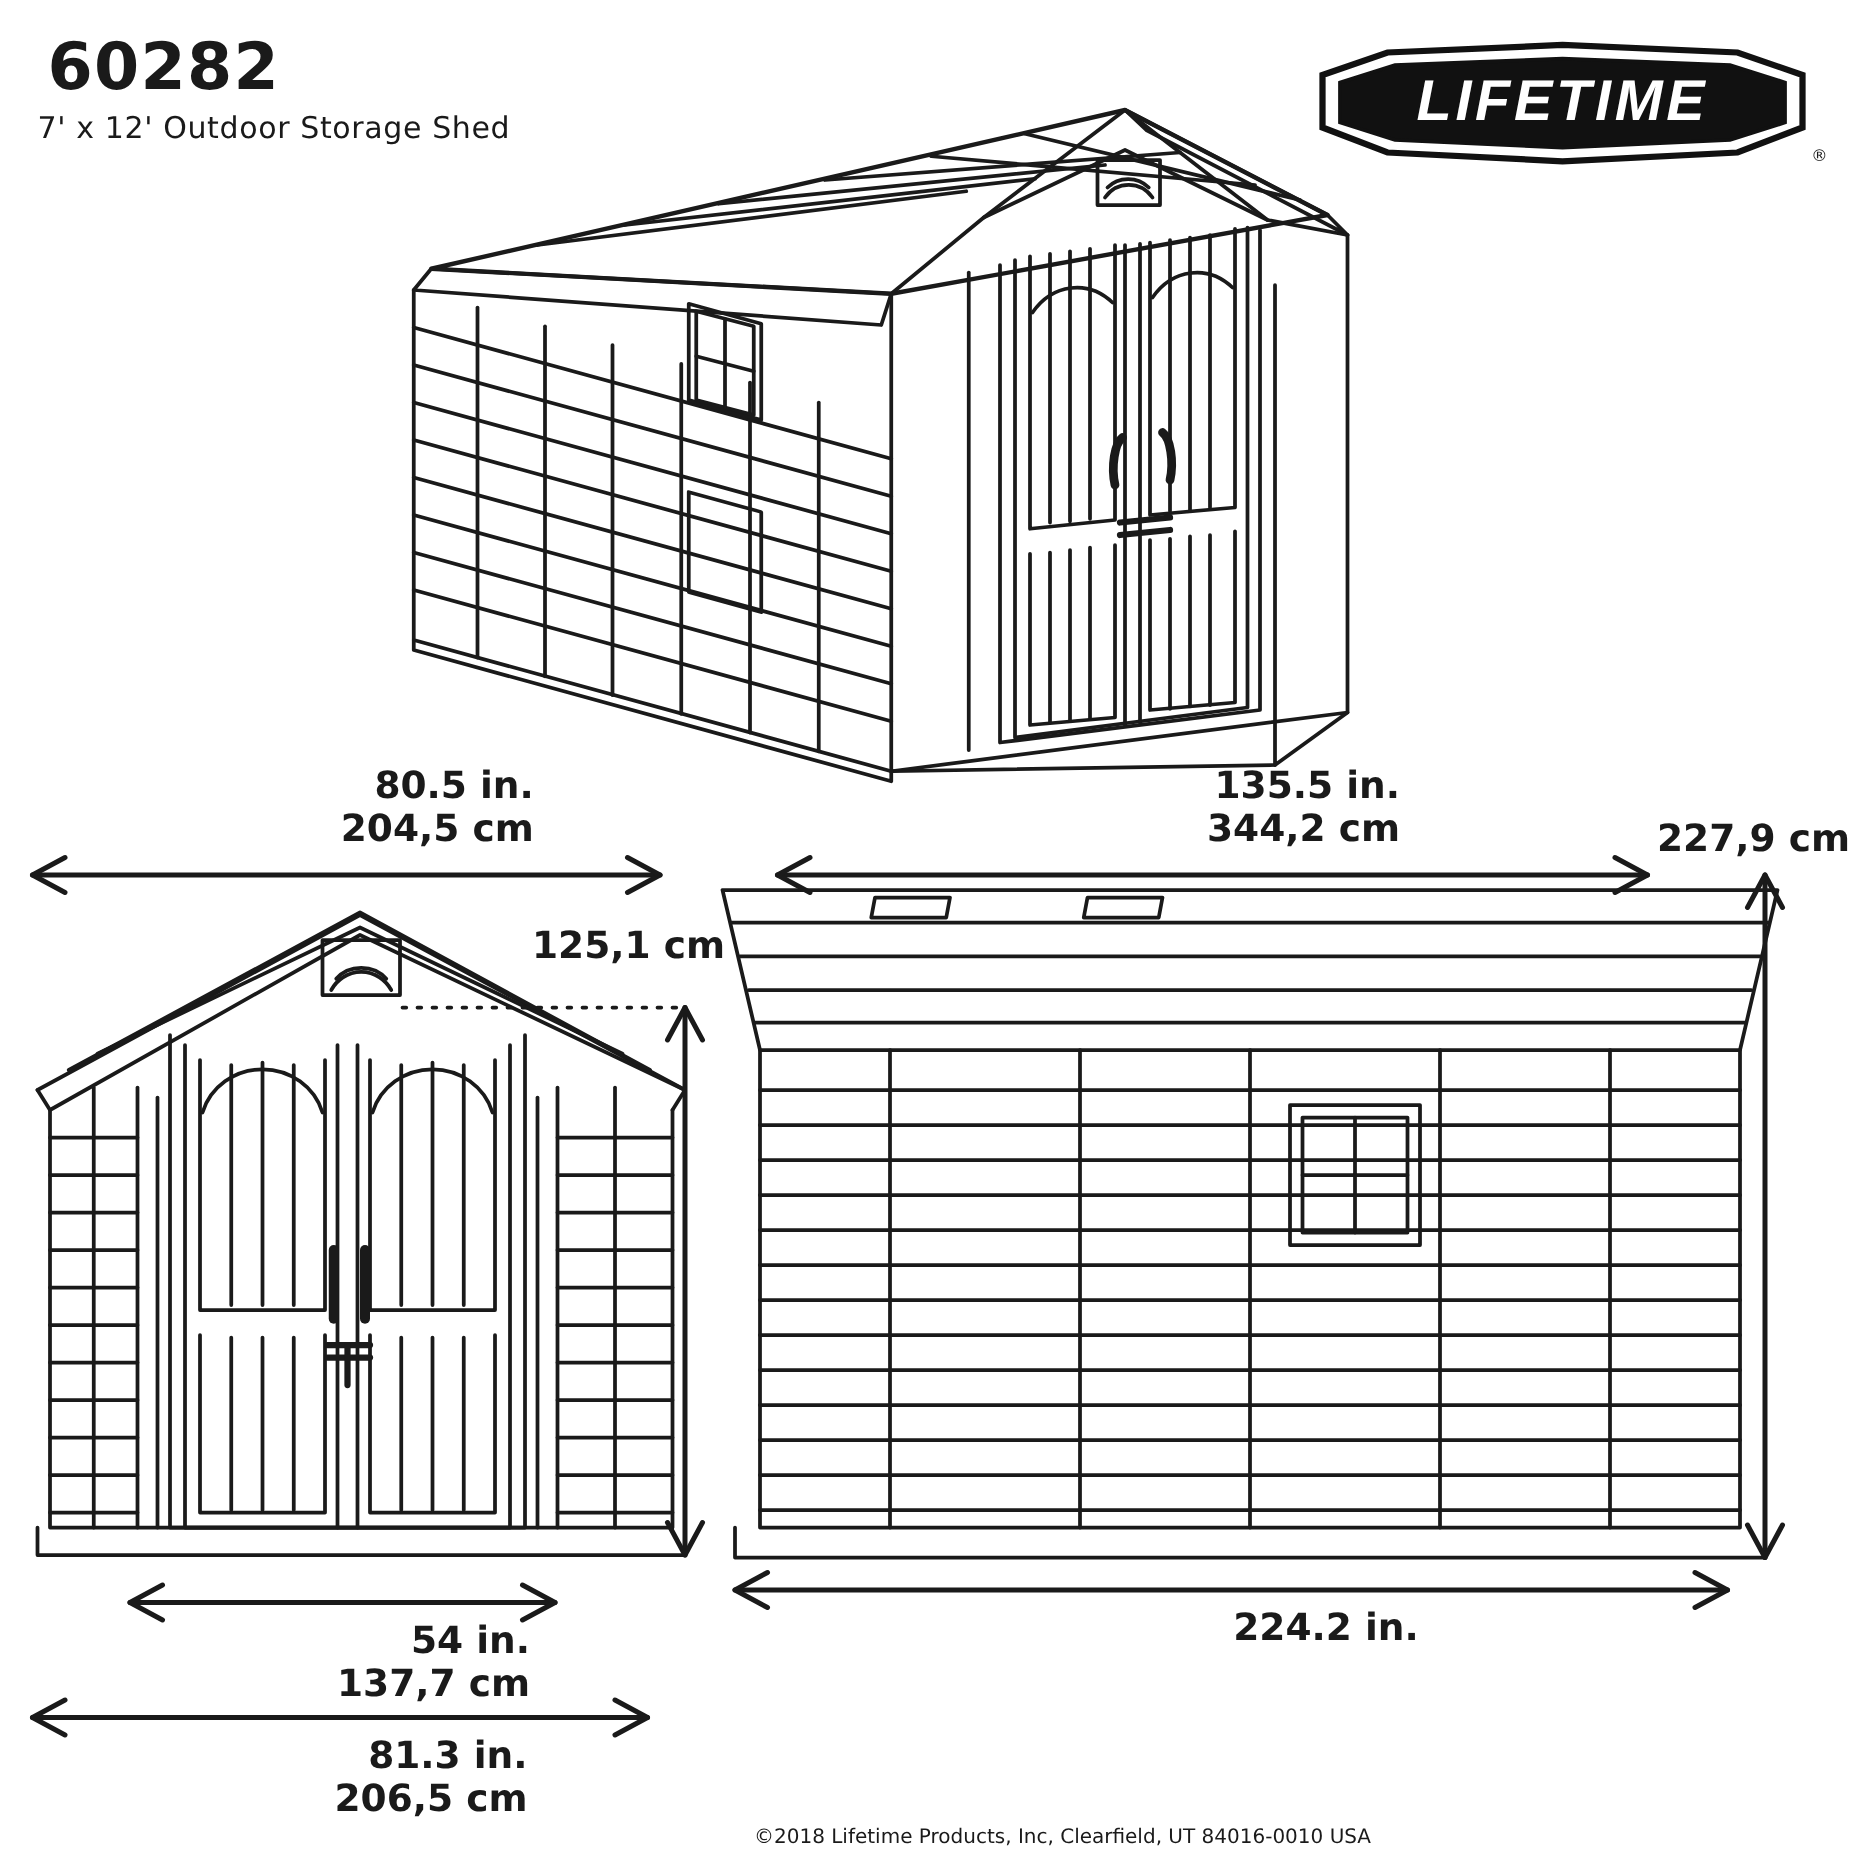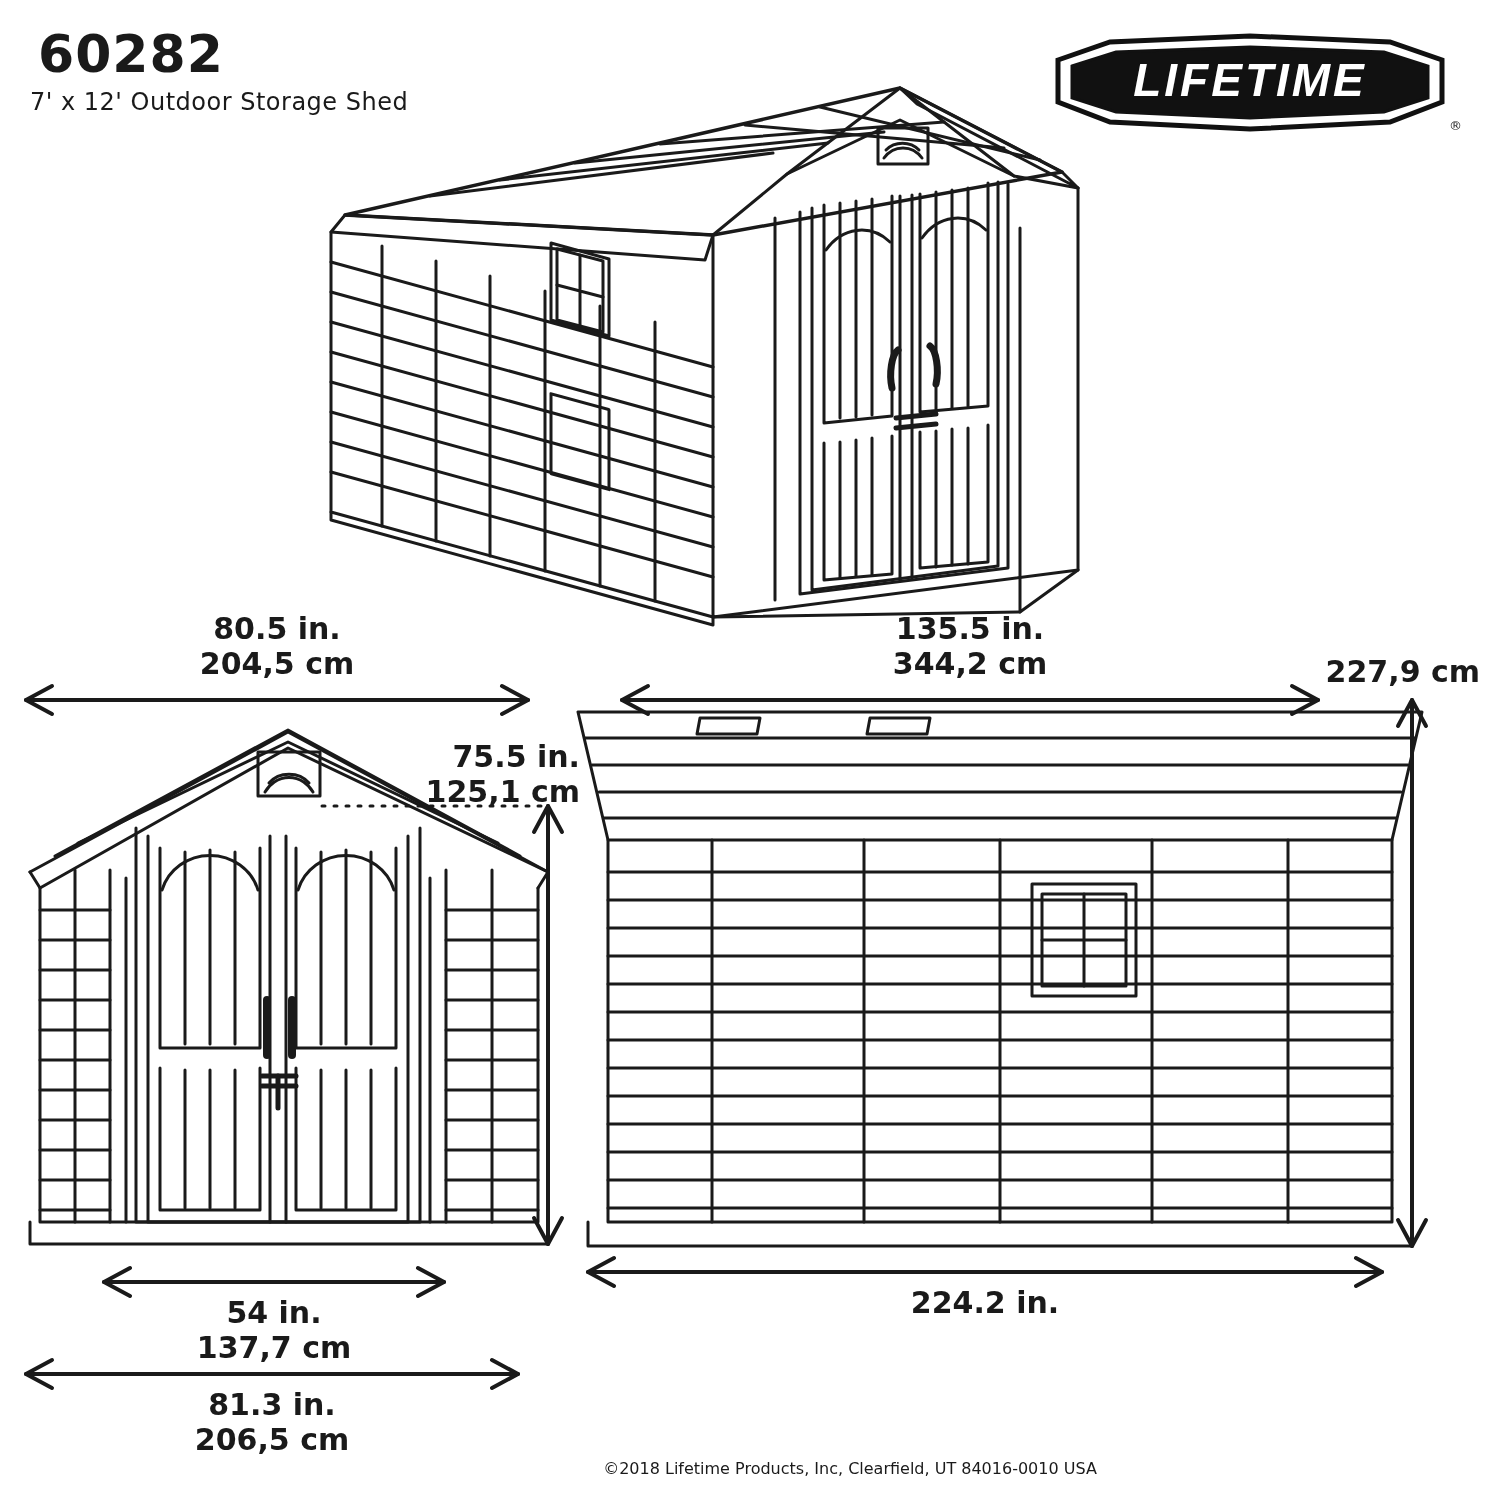--- a/index.html
+++ b/index.html
@@ -60,21 +60,21 @@
   }
   
   .dim {
     position: absolute;
     text-align: center;
     font-size: 30px;
     font-weight: bold;
     line-height: 1.16;
     white-space: nowrap;
   }
-  .dim span { display: block; }
+  .dim span { display: block; text-align: right; }
   .dim.right-align { text-align: right; }
   
   .copyright {
     position: absolute;
     left: 0;
     right: 0;
     bottom: 22px;
     text-align: center;
     font-size: 16px;
   }
@@ -291,21 +291,20 @@
   <div class="dim" style="left:820px; top:612px; width:300px;">
     <span>135.5 in.</span>
     <span>344,2 cm</span>
   </div>
 
   <div class="dim right-align" style="left:1190px; top:655px; width:290px;">
     <span>227,9 cm</span>
   </div>
 
   <div class="dim right-align" style="left:260px; top:740px; width:320px;">
-    <span>75.5 in.</span>
     <span>125,1 cm</span>
   </div>
 
   <div class="dim" style="left:124px; top:1296px; width:300px;">
     <span>54 in.</span>
     <span>137,7 cm</span>
   </div>
 
   <div class="dim" style="left:122px; top:1388px; width:300px;">
     <span>81.3 in.</span>

